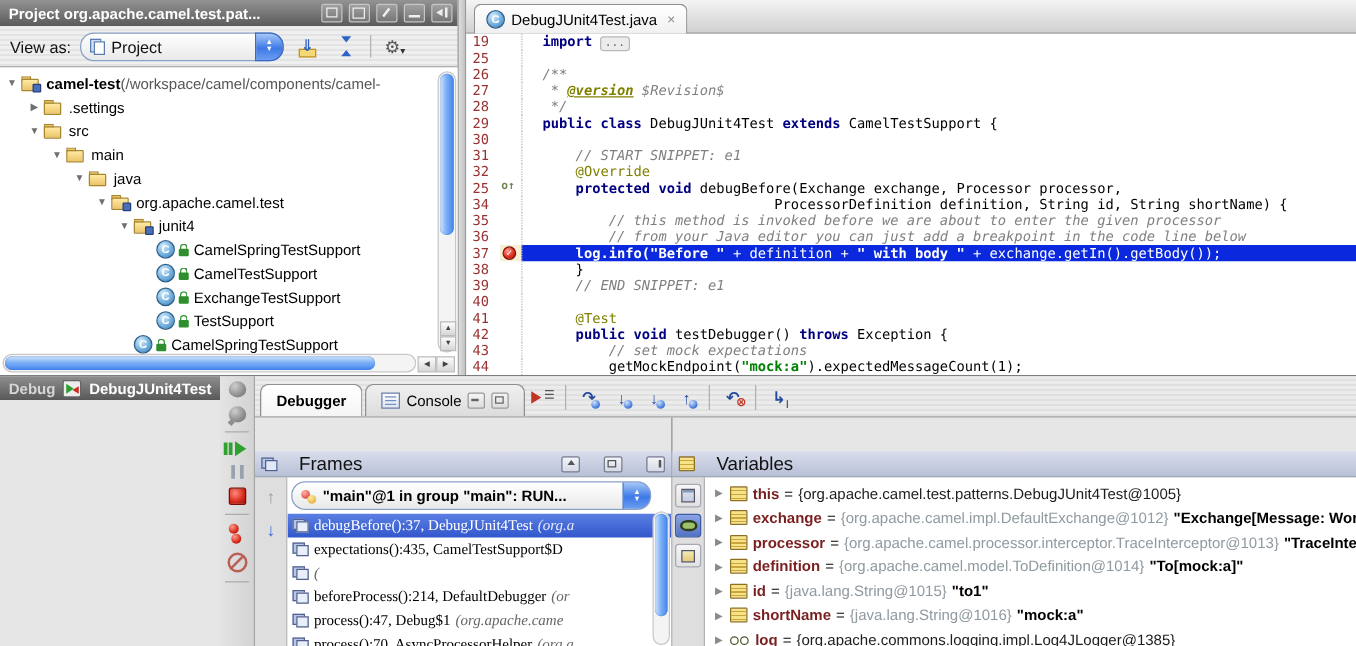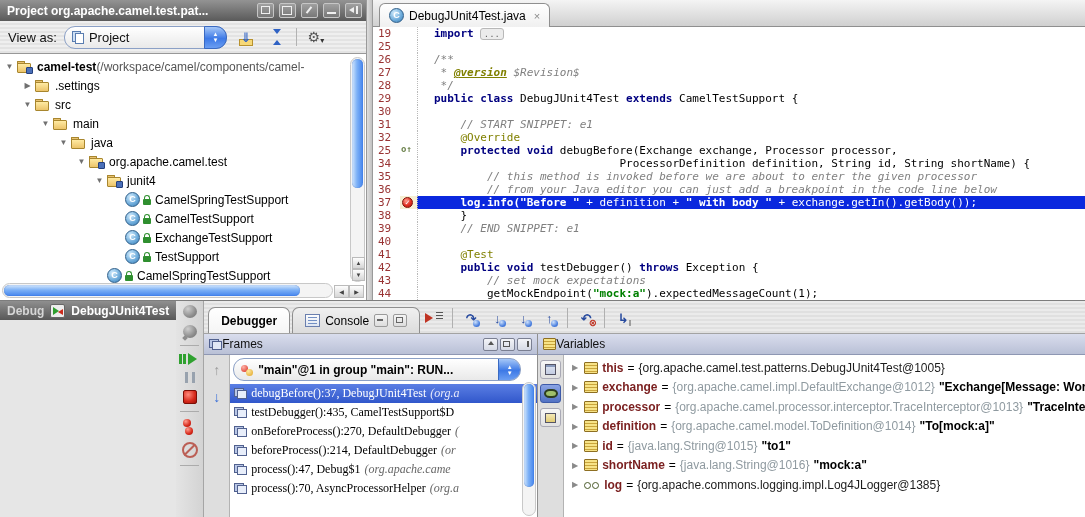--- a/index.html
+++ b/index.html
@@ -114,21 +114,21 @@
   .dtb{width:24px;height:24px;display:flex;align-items:center;justify-content:center;position:relative;color:#274a9e;font-size:13px;font-weight:bold;margin-bottom:3px;flex:none;}
   .dtb.ball::after{content:"";position:absolute;width:7px;height:7px;border-radius:50%;background:radial-gradient(circle at 35% 30%,#cfe2fb,#4f83e0 60%,#2a5dc8);right:3px;bottom:3px;}
   .dtb.show-exec::before{content:"";position:absolute;left:3px;top:7px;border-top:5px solid transparent;border-bottom:5px solid transparent;border-left:8px solid #c03424;}
   .dtb.show-exec::after{content:"";position:absolute;right:3px;top:9px;width:7px;height:1px;background:#555;box-shadow:0 3px 0 #555,0 -3px 0 #555;}
   .dtb .x{position:absolute;right:1px;bottom:2px;color:#c03424;font-size:10px;line-height:1;}
   .dtb .cur{position:absolute;right:4px;bottom:2px;color:#444;font-size:9px;line-height:1;font-weight:normal;}
   .dtb-sep{width:1px;height:20px;background:#b0b0b0;margin:0 4px 5px 4px;}
   .d-content{flex:1;display:flex;min-height:0;}
   
   .frames-panel{flex:none;width:333px;display:flex;flex-direction:column;border-right:1px solid #8f8f8f;min-width:0;}
-  .panel-header{height:20px;flex:none;background:linear-gradient(#d9dded,#b9c0d6);border-bottom:1px solid #8e97b3;display:flex;align-items:center;gap:0;padding:0 5px;font-size:12px;color:#111;}
+  .panel-header{height:20px;flex:none;background:linear-gradient(#d9dded,#b9c0d6);border-bottom:1px solid #8e97b3;display:flex;align-items:center;gap:17px;padding:0 5px;font-size:15px;color:#111;margin-top:27px;}
   .ph-spacer{flex:1;}
   .ph-ic{width:13px;height:11px;border:1px solid #7a7f92;background:linear-gradient(#f3f4f8,#d6dae6);border-radius:2px;position:relative;flex:none;margin-left:2px;}
   .ph-ic.up::after{content:"";position:absolute;left:4px;top:2px;border-left:3px solid transparent;border-right:3px solid transparent;border-bottom:4px solid #555;}
   .ph-ic.flt::after{content:"";position:absolute;left:2px;top:2px;width:5px;height:4px;border:1px solid #555;}
   .ph-ic.hide::after{content:"";position:absolute;right:2px;top:2px;width:2px;height:6px;background:#555;box-shadow:-4px 1px 0 -1px #555;}
   .frames-icon{width:13px;height:11px;position:relative;flex:none;}
   .frames-icon::before{content:"";position:absolute;left:0;top:0;width:8px;height:7px;border:1px solid #51618f;background:#b9c7e6;}
   .frames-icon::after{content:"";position:absolute;right:0;bottom:0;width:8px;height:7px;border:1px solid #51618f;background:#e1e8f6;}
   .frames-body{flex:1;display:flex;min-height:0;}
   .frames-left{flex:none;width:25px;background:#dedede;border-right:1px solid #b3b3b3;display:flex;flex-direction:column;align-items:center;padding-top:7px;gap:11px;font-size:14px;font-weight:bold;}
@@ -495,25 +495,24 @@
                   </span>
                 </div>
                 <div id="frames-rows">
                     <div class="frow selected">
                       <span class="frame-icon"></span>
                       <span class="fmain">debugBefore():37, DebugJUnit4Test </span>
                       <span class="ftail">(org.a</span>
                     </div>
                     <div class="frow">
                       <span class="frame-icon"></span>
-                      <span class="fmain">testDebugger():435, CamelTestSupport$D</span>
+                      <span class="fmain">expectations():435, CamelTestSupport$D</span>
                     </div>
                     <div class="frow">
                       <span class="frame-icon"></span>
-                      <span class="fmain">onBeforeProcess():270, DefaultDebugger </span>
                       <span class="ftail">(</span>
                     </div>
                     <div class="frow">
                       <span class="frame-icon"></span>
                       <span class="fmain">beforeProcess():214, DefaultDebugger </span>
                       <span class="ftail">(or</span>
                     </div>
                     <div class="frow">
                       <span class="frame-icon"></span>
                       <span class="fmain">process():47, Debug$1 </span>

